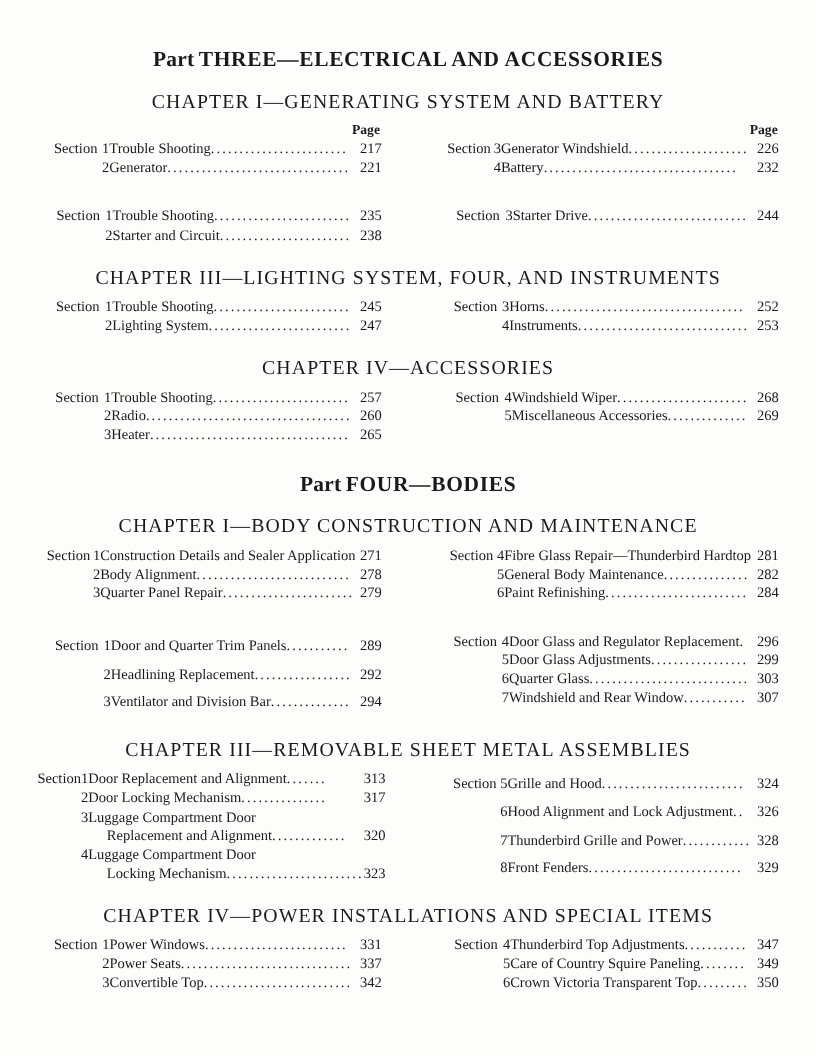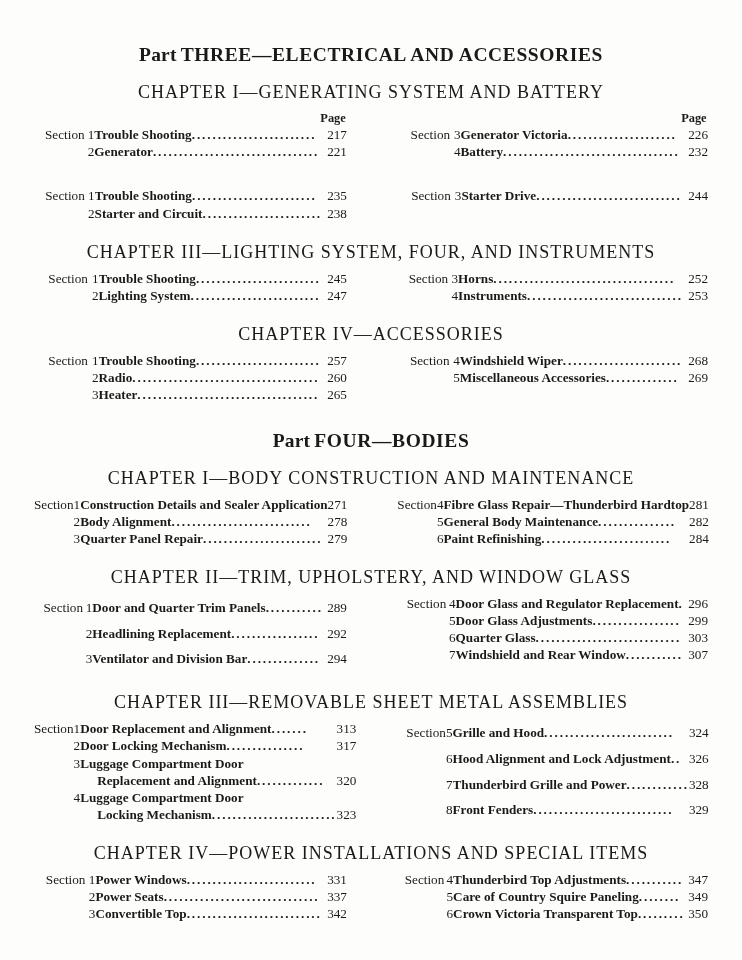--- a/index.html
+++ b/index.html
@@ -93,21 +93,20 @@
   td.c-num {
     text-align: right;
     width: 13px;
     padding-right: 9px;
   }
   td.c-title {
     text-align: left;
     width: auto;
     position: relative;
     overflow: hidden;
-    font-weight: bold;
   }
   td.c-page {
     text-align: right;
     width: 30px;
     padding-left: 5px;
   }
 
   
   .lead {
     display: inline;
@@ -176,21 +175,21 @@
                 <tbody>
                   <tr class="page-hdr-row">
                     <td class="c-sec"></td>
                     <td class="c-num"></td>
                     <td class="c-title"></td>
                     <td class="c-page">Page</td>
                   </tr>
                   <tr>
                     <td class="c-sec">Section</td>
                     <td class="c-num">3</td>
-                    <td class="c-title"><span class="lead"><span class="txt">Generator Victoria</span><span class="dots">.....................</span></span></td>
+                    <td class="c-title"><span class="lead"><span class="txt">Generator Windshield</span><span class="dots">.....................</span></span></td>
                     <td class="c-page">226</td>
                   </tr>
                   <tr>
                     <td class="c-sec"></td>
                     <td class="c-num">4</td>
                     <td class="c-title"><span class="lead"><span class="txt">Battery</span><span class="dots">..................................</span></span></td>
                     <td class="c-page">232</td>
                   </tr>
                 </tbody>
               </table>
@@ -379,21 +378,20 @@
                     <td class="c-title"><span class="lead"><span class="txt">Paint Refinishing</span><span class="dots">.........................</span></span></td>
                     <td class="c-page">284</td>
                   </tr>
                 </tbody>
               </table>
             </div>
           </div>
         </div>
         <div class="sp-before-chapter"></div>
         <div class="chapter-block">
-          <div class="chapter-title">CHAPTER II—TRIM, UPHOLSTERY, AND WINDOW GLASS</div>
           <div class="sp-after-chapter"></div>
           <div class="cols">
             <div class="col left">
               <table class="entries loose">
                 <tbody>
                   <tr>
                     <td class="c-sec">Section</td>
                     <td class="c-num">1</td>
                     <td class="c-title"><span class="lead"><span class="txt">Door and Quarter Trim Panels</span><span class="dots">...........</span></span></td>
                     <td class="c-page">289</td>

